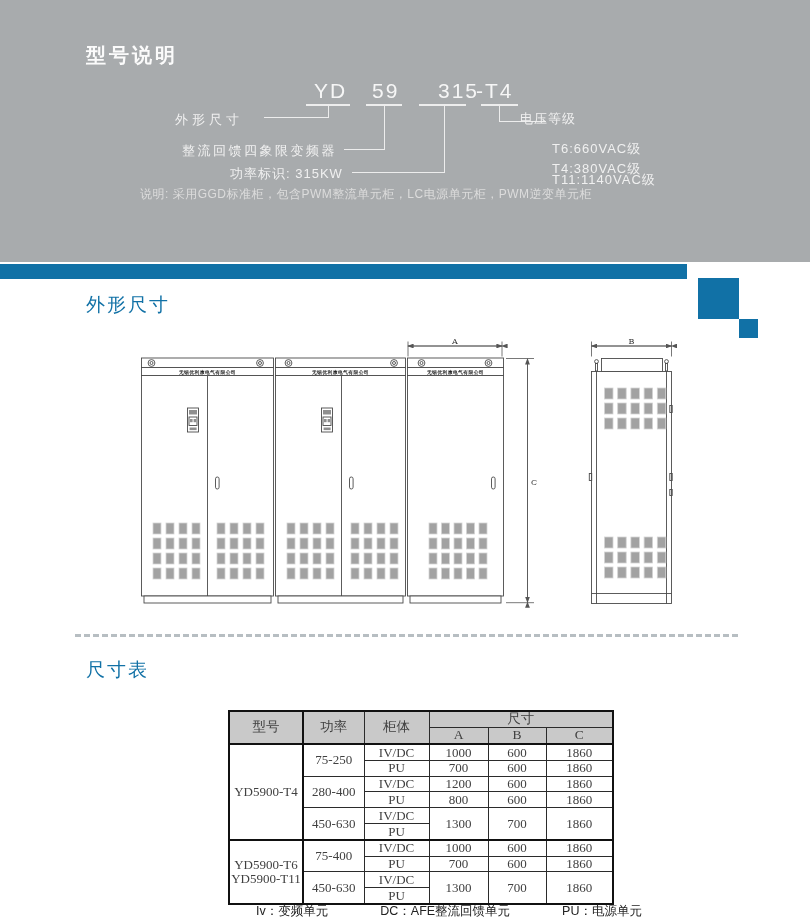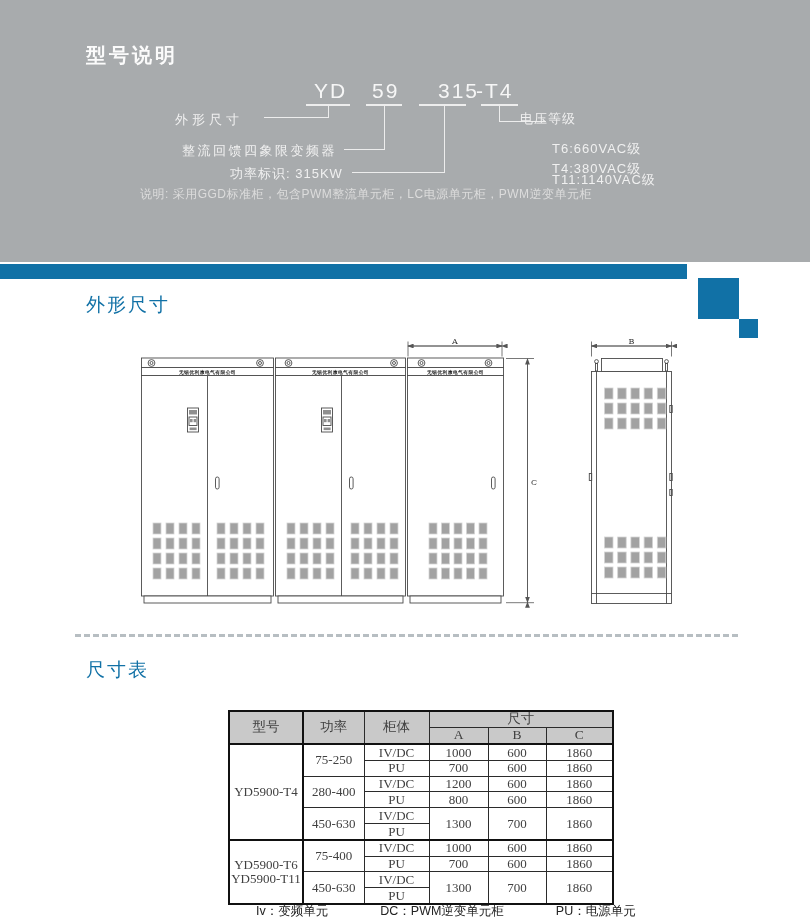--- a/index.html
+++ b/index.html
@@ -433,14 +433,14 @@
       <td rowspan="2">1860</td>
     </tr>
     <tr>
       <td>PU</td>
     </tr>
   </tbody>
     </table>
 </div>
 
 <div class="abs legend">
-  <span>Iv：变频单元</span><span>DC：PWM逆变单元柜</span><span>PU：电源单元</span>
+  <span>Iv：变频单元</span><span>DC：AFE整流回馈单元</span><span>PU：电源单元</span>
 </div>
 
 </body></html>

